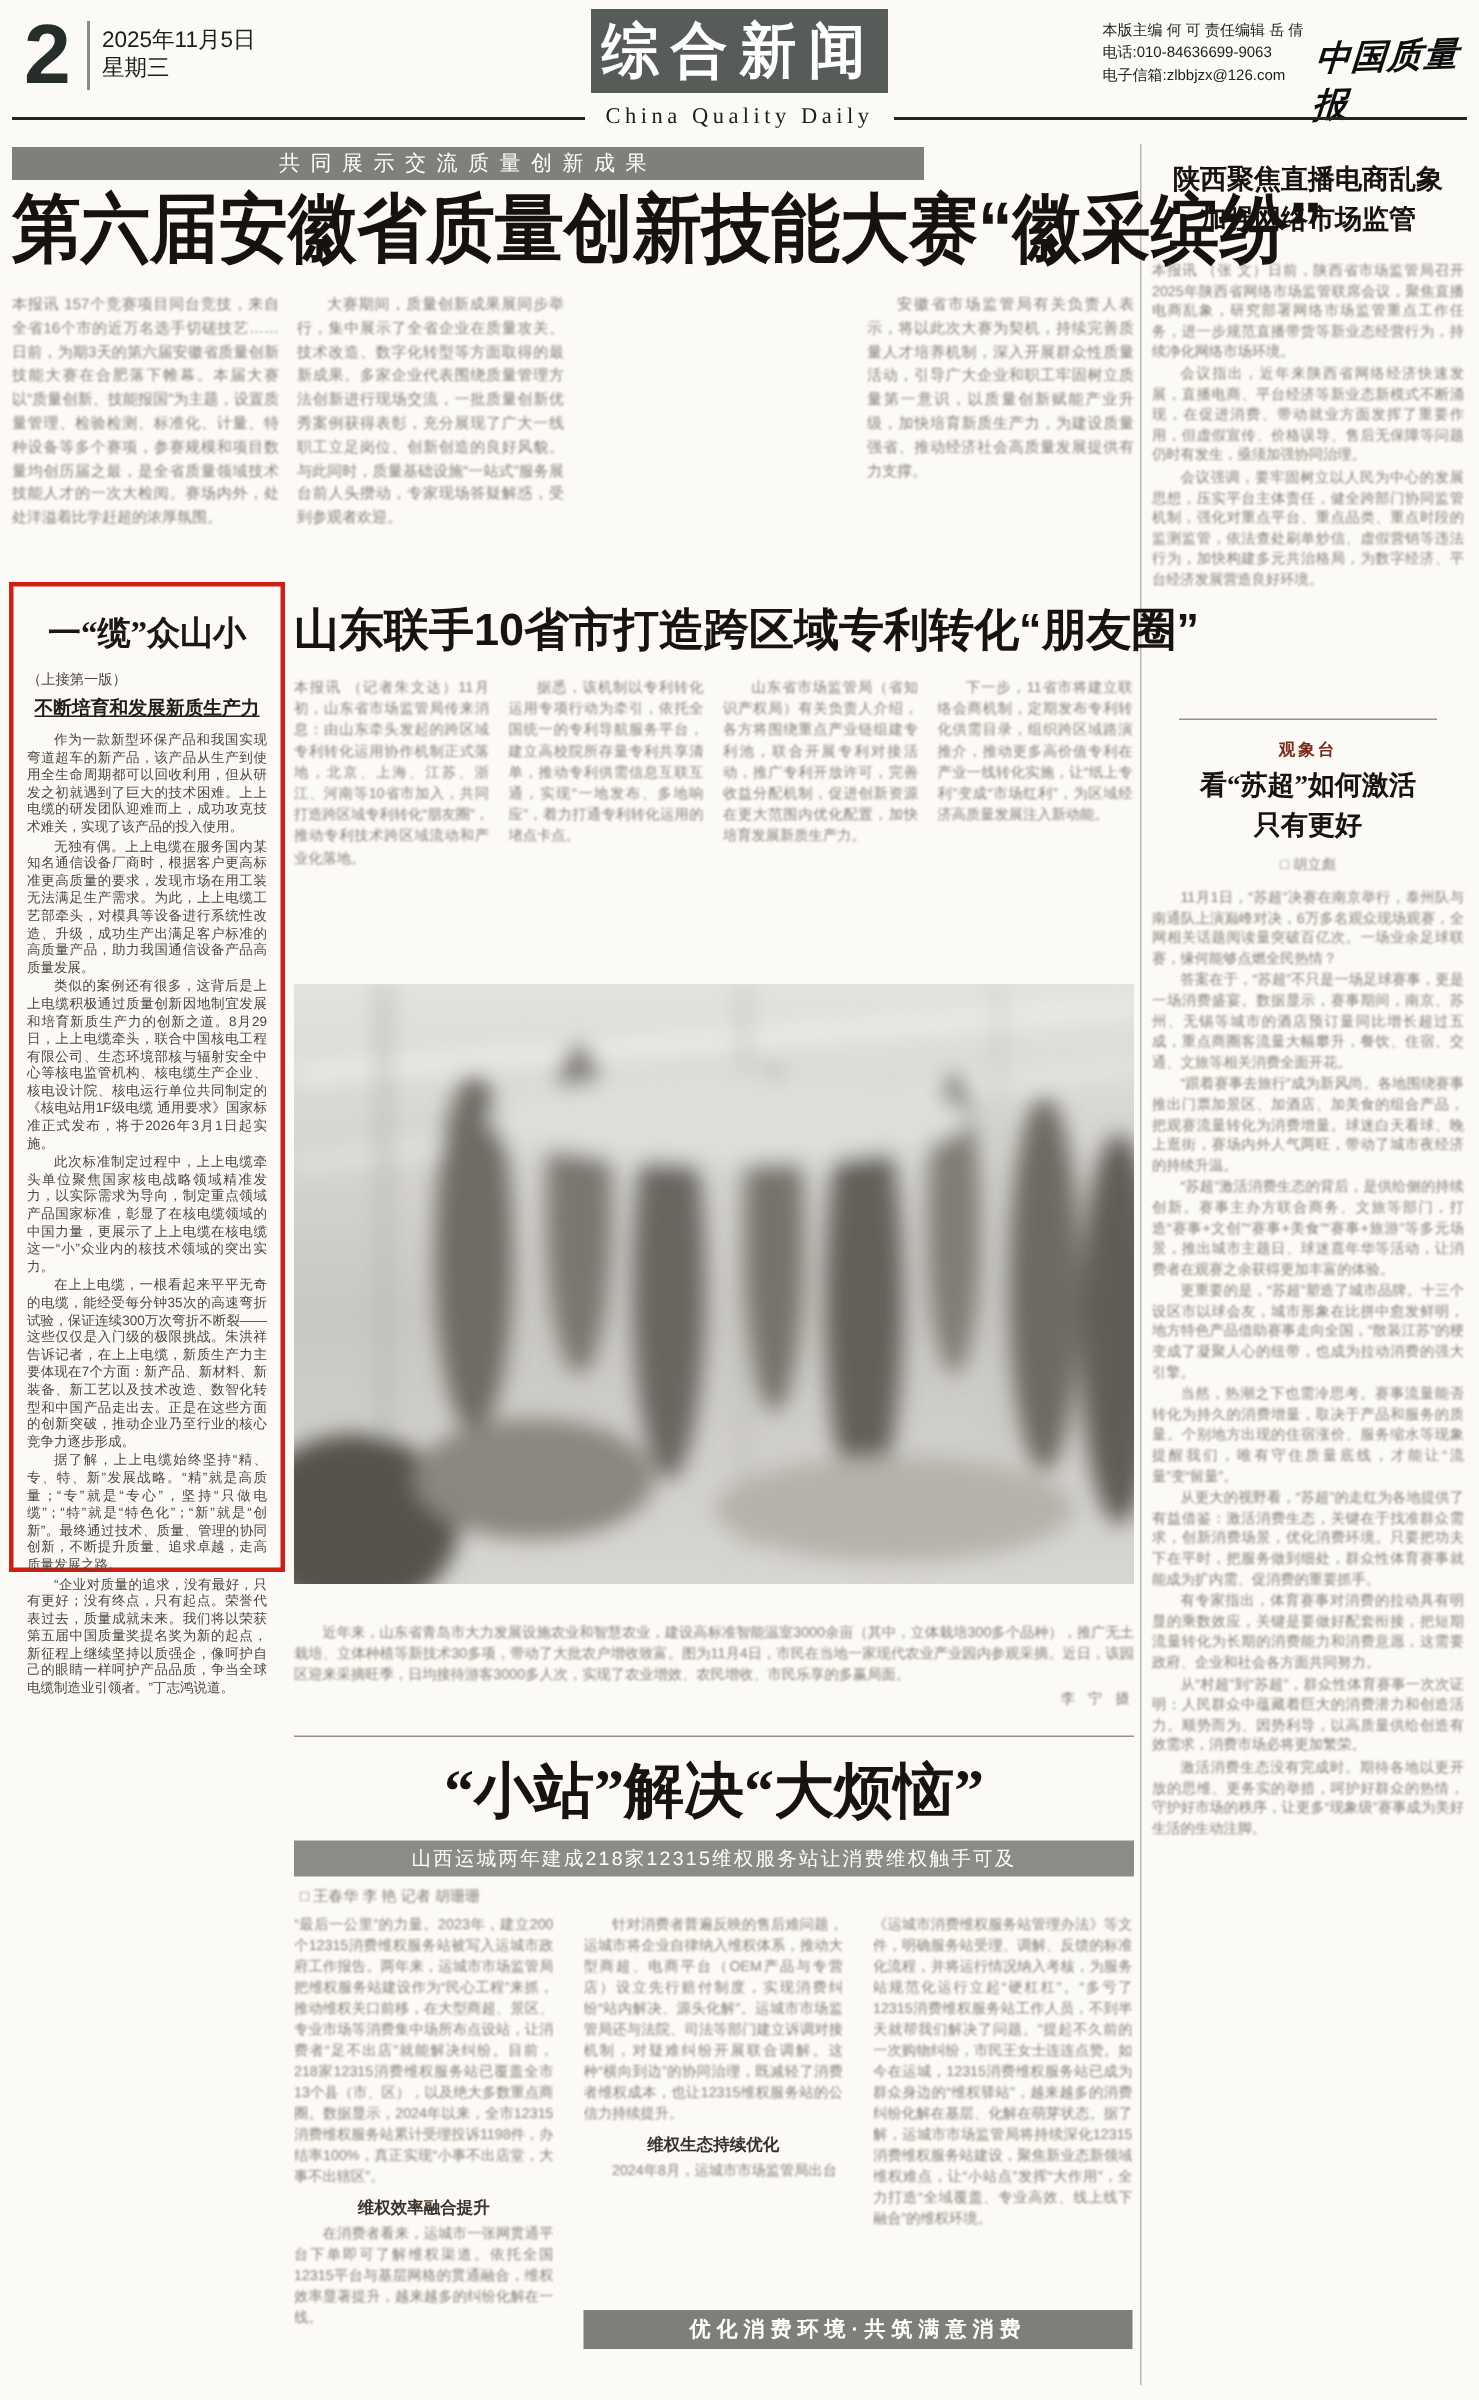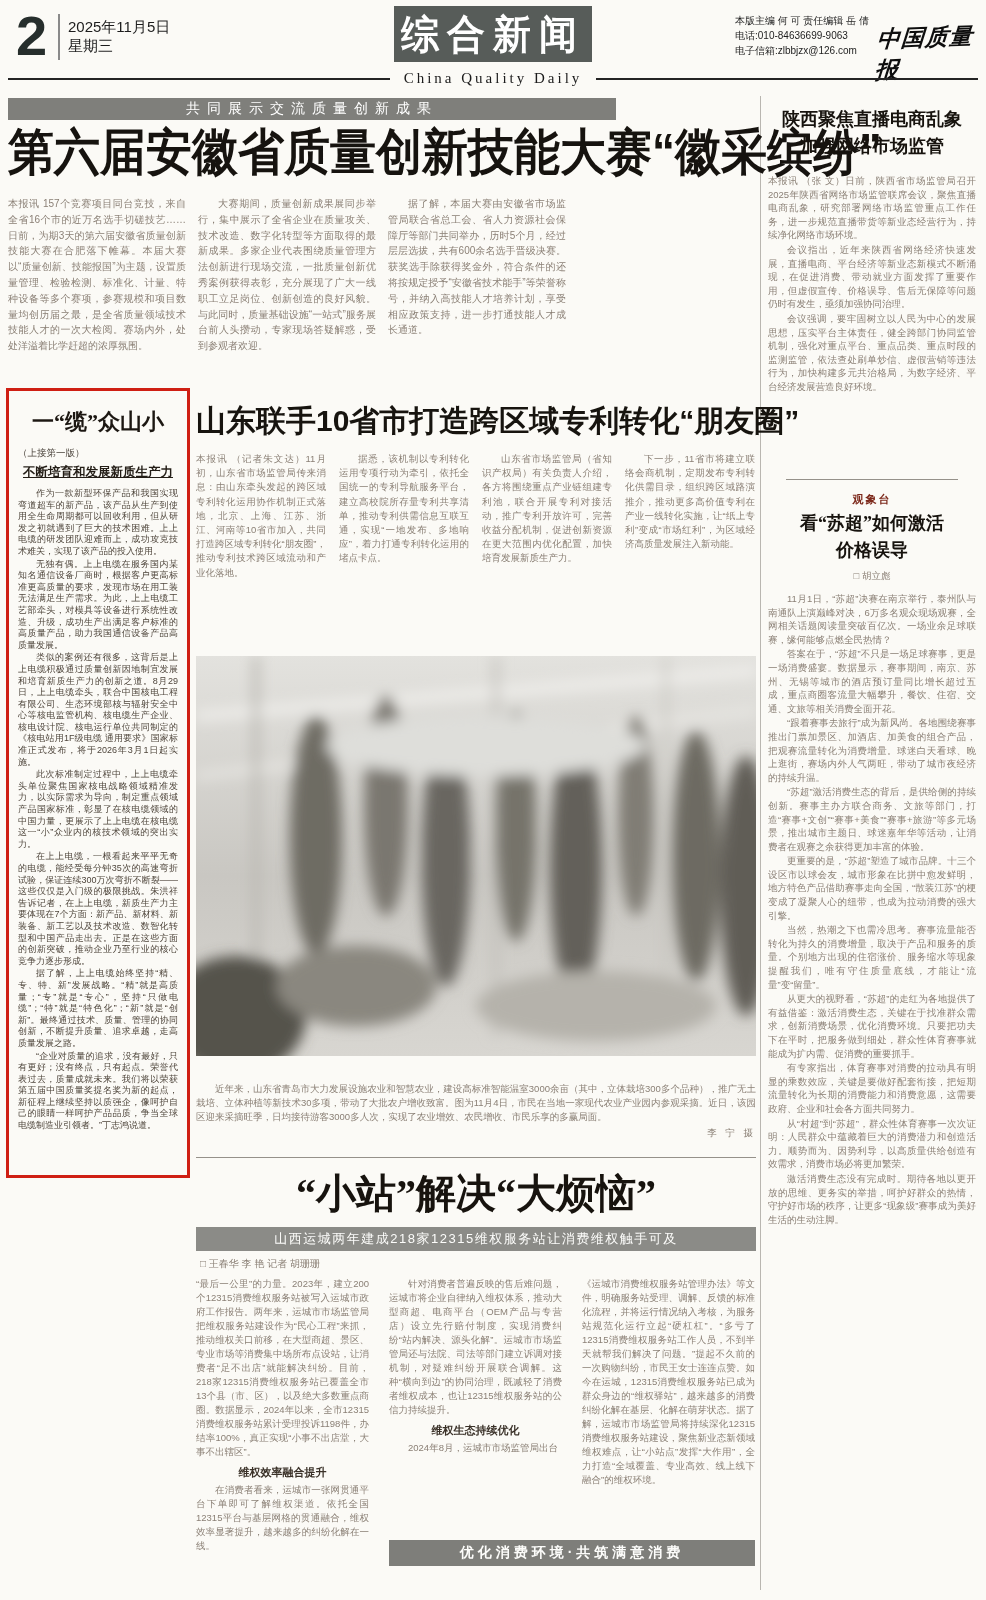--- a/index.html
+++ b/index.html
@@ -87,25 +87,25 @@
     <span>共同展示交流质量创新成果</span>
   </div>
   <div class="abs h-lead" style="left:8px;top:122px;width:748px;">第六届安徽省质量创新技能大赛“徽采缤纷”</div>
 
   <div class="abs bodycol blurtxt" style="left:8px;top:196px;width:178px;height:190px;overflow:hidden;">
     <p class="nolead">本报讯 157个竞赛项目同台竞技，来自全省16个市的近万名选手切磋技艺……日前，为期3天的第六届安徽省质量创新技能大赛在合肥落下帷幕。本届大赛以“质量创新、技能报国”为主题，设置质量管理、检验检测、标准化、计量、特种设备等多个赛项，参赛规模和项目数量均创历届之最，是全省质量领域技术技能人才的一次大检阅。赛场内外，处处洋溢着比学赶超的浓厚氛围。</p>
   </div>
   <div class="abs bodycol blurtxt" style="left:198px;top:196px;width:178px;height:190px;overflow:hidden;">
     <p>大赛期间，质量创新成果展同步举行，集中展示了全省企业在质量攻关、技术改造、数字化转型等方面取得的最新成果。多家企业代表围绕质量管理方法创新进行现场交流，一批质量创新优秀案例获得表彰，充分展现了广大一线职工立足岗位、创新创造的良好风貌。与此同时，质量基础设施“一站式”服务展台前人头攒动，专家现场答疑解惑，受到参观者欢迎。</p>
   </div>
-  <div class="abs bodycol blurtxt" style="left:388px;top:196px;width:178px;height:190px;overflow:hidden;">
-    <p>据了解，本届大赛由安徽省市场监管局联合省总工会、省人力资源社会保障厅等部门共同举办，历时5个月，经过层层选拔，共有600余名选手晋级决赛。获奖选手除获得奖金外，符合条件的还将按规定授予“安徽省技术能手”等荣誉称号，并纳入高技能人才培养计划，享受相应政策支持，进一步打通技能人才成长通道。</p>
-  </div>
-
-  <div class="abs redbox" style="left:6px;top:388px;width:184px;height:790px;">
+  <div class="abs bodycol blurtxt" style="left:578px;top:196px;width:178px;height:190px;overflow:hidden;">
+    <p>安徽省市场监管局有关负责人表示，将以此次大赛为契机，持续完善质量人才培养机制，深入开展群众性质量活动，引导广大企业和职工牢固树立质量第一意识，以质量创新赋能产业升级，加快培育新质生产力，为建设质量强省、推动经济社会高质量发展提供有力支撑。</p>
+  </div>
+
+  <div class="abs redbox" style="left:6px;top:388px;width:184px;height:660px;">
     <div class="title serif">一“缆”众山小</div>
     <div class="cont">（上接第一版）</div>
     <div class="subhead">不断培育和发展新质生产力</div>
     <div class="body softtxt">
       <p>作为一款新型环保产品和我国实现弯道超车的新产品，该产品从生产到使用全生命周期都可以回收利用，但从研发之初就遇到了巨大的技术困难。上上电缆的研发团队迎难而上，成功攻克技术难关，实现了该产品的投入使用。</p>
       <p>无独有偶。上上电缆在服务国内某知名通信设备厂商时，根据客户更高标准更高质量的要求，发现市场在用工装无法满足生产需求。为此，上上电缆工艺部牵头，对模具等设备进行系统性改造、升级，成功生产出满足客户标准的高质量产品，助力我国通信设备产品高质量发展。</p>
       <p>类似的案例还有很多，这背后是上上电缆积极通过质量创新因地制宜发展和培育新质生产力的创新之道。8月29日，上上电缆牵头，联合中国核电工程有限公司、生态环境部核与辐射安全中心等核电监管机构、核电缆生产企业、核电设计院、核电运行单位共同制定的《核电站用1F级电缆 通用要求》国家标准正式发布，将于2026年3月1日起实施。</p>
       <p>此次标准制定过程中，上上电缆牵头单位聚焦国家核电战略领域精准发力，以实际需求为导向，制定重点领域产品国家标准，彰显了在核电缆领域的中国力量，更展示了上上电缆在核电缆这一“小”众业内的核技术领域的突出实力。</p>
       <p>在上上电缆，一根看起来平平无奇的电缆，能经受每分钟35次的高速弯折试验，保证连续300万次弯折不断裂——这些仅仅是入门级的极限挑战。朱洪祥告诉记者，在上上电缆，新质生产力主要体现在7个方面：新产品、新材料、新装备、新工艺以及技术改造、数智化转型和中国产品走出去。正是在这些方面的创新突破，推动企业乃至行业的核心竞争力逐步形成。</p>
       <p>据了解，上上电缆始终坚持“精、专、特、新”发展战略。“精”就是高质量；“专”就是“专心”，坚持“只做电缆”；“特”就是“特色化”；“新”就是“创新”。最终通过技术、质量、管理的协同创新，不断提升质量、追求卓越，走高质量发展之路。</p>
@@ -203,21 +203,21 @@
   <div class="abs rtbody blurtxt" style="left:768px;top:174px;width:208px;height:300px;overflow:hidden;">
     <p class="nolead">本报讯 （张 文）日前，陕西省市场监管局召开2025年陕西省网络市场监管联席会议，聚焦直播电商乱象，研究部署网络市场监管重点工作任务，进一步规范直播带货等新业态经营行为，持续净化网络市场环境。</p>
     <p>会议指出，近年来陕西省网络经济快速发展，直播电商、平台经济等新业态新模式不断涌现，在促进消费、带动就业方面发挥了重要作用，但虚假宣传、价格误导、售后无保障等问题仍时有发生，亟须加强协同治理。</p>
     <p>会议强调，要牢固树立以人民为中心的发展思想，压实平台主体责任，健全跨部门协同监管机制，强化对重点平台、重点品类、重点时段的监测监管，依法查处刷单炒信、虚假营销等违法行为，加快构建多元共治格局，为数字经济、平台经济发展营造良好环境。</p>
   </div>
 
   <div class="abs rule-h" style="left:786px;top:479px;width:172px;"></div>
   <div class="abs obslabel" style="left:766px;top:492px;width:212px;">观象台</div>
   <div class="abs h-right serif" style="left:766px;top:510px;width:212px;">
     <div>看“苏超”如何激活</div>
-    <div>价格误导</div>
+    <div>只有更好</div>
   </div>
   <div class="abs obsbyline blurtxt" style="left:766px;top:570px;width:212px;">□ 胡立彪</div>
   <div class="abs rtbody blurtxt" style="left:768px;top:592px;width:208px;height:1000px;overflow:hidden;">
     <p>11月1日，“苏超”决赛在南京举行，泰州队与南通队上演巅峰对决，6万多名观众现场观赛，全网相关话题阅读量突破百亿次。一场业余足球联赛，缘何能够点燃全民热情？</p>
     <p>答案在于，“苏超”不只是一场足球赛事，更是一场消费盛宴。数据显示，赛事期间，南京、苏州、无锡等城市的酒店预订量同比增长超过五成，重点商圈客流量大幅攀升，餐饮、住宿、交通、文旅等相关消费全面开花。</p>
     <p>“跟着赛事去旅行”成为新风尚。各地围绕赛事推出门票加景区、加酒店、加美食的组合产品，把观赛流量转化为消费增量。球迷白天看球、晚上逛街，赛场内外人气两旺，带动了城市夜经济的持续升温。</p>
     <p>“苏超”激活消费生态的背后，是供给侧的持续创新。赛事主办方联合商务、文旅等部门，打造“赛事+文创”“赛事+美食”“赛事+旅游”等多元场景，推出城市主题日、球迷嘉年华等活动，让消费者在观赛之余获得更加丰富的体验。</p>
     <p>更重要的是，“苏超”塑造了城市品牌。十三个设区市以球会友，城市形象在比拼中愈发鲜明，地方特色产品借助赛事走向全国，“散装江苏”的梗变成了凝聚人心的纽带，也成为拉动消费的强大引擎。</p>
     <p>当然，热潮之下也需冷思考。赛事流量能否转化为持久的消费增量，取决于产品和服务的质量。个别地方出现的住宿涨价、服务缩水等现象提醒我们，唯有守住质量底线，才能让“流量”变“留量”。</p>
     <p>从更大的视野看，“苏超”的走红为各地提供了有益借鉴：激活消费生态，关键在于找准群众需求，创新消费场景，优化消费环境。只要把功夫下在平时，把服务做到细处，群众性体育赛事就能成为扩内需、促消费的重要抓手。</p>

